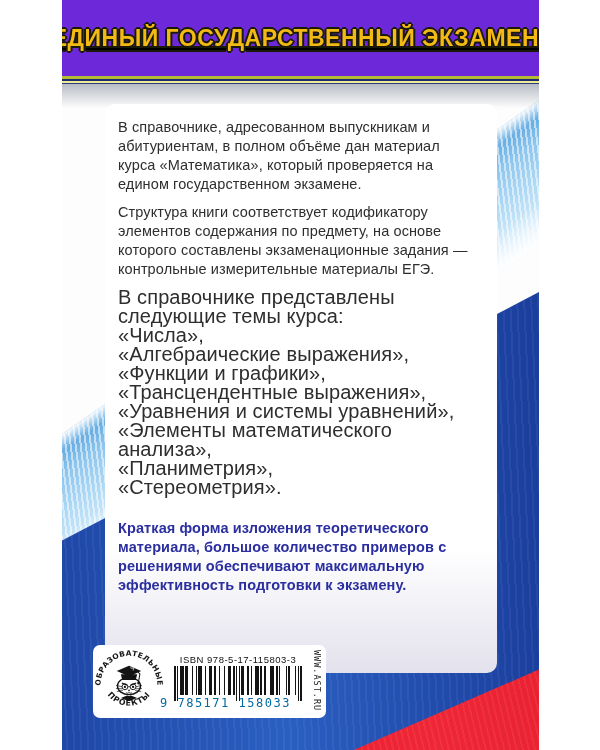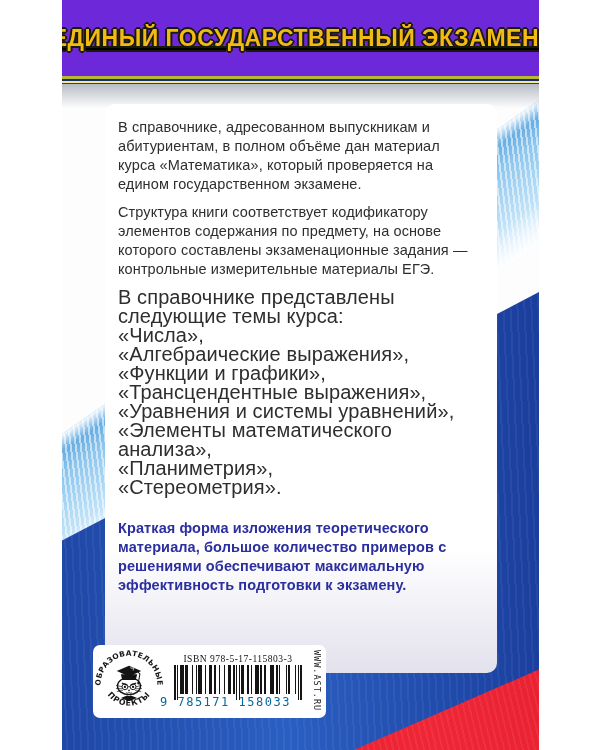--- a/index.html
+++ b/index.html
@@ -47,21 +47,21 @@
   .content-box p{margin:0 0 9px 0;font-size:14.5px;line-height:19px;color:#2e2e2e;letter-spacing:.1px;}
   .topics{margin:0 0 22px 0;font-size:20px;line-height:19px;color:#2e2e2e;letter-spacing:.1px;}
   .highlight{color:#2b2f9f !important;font-weight:bold;}
 
   
   .bottom-box{position:absolute;left:31px;top:645px;width:233px;height:73px;z-index:3;
           background:#ffffff;border-radius:7px;display:flex;align-items:center;
           box-sizing:border-box;padding:2px 4px 2px 2px;}
   .logo{width:68px;height:68px;flex:0 0 auto;}
   .barcode-wrap{flex:1 1 auto;display:flex;flex-direction:column;align-items:center;margin-left:2px;}
-  .isbn-line{font-family:Liberation Serif, serif;font-size:9.5px;
+  .isbn-line{font-family:Liberation Sans, sans-serif;font-size:9.5px;
           letter-spacing:.5px;color:#111;white-space:nowrap;margin-bottom:1px;}
   .bars{display:flex;align-items:flex-start;height:35px;}
   .m{width:1.35px;height:29px;}
   .b{background:#141414;}
   .g{height:35px;}
   .digits-line{font-family:"DejaVu Sans Mono","Liberation Mono",monospace;font-size:12px;
           letter-spacing:1.5px;color:#0369a1;white-space:nowrap;margin-top:-5px;
           align-self:flex-start;margin-left:-5px;}
   .ast-vert{writing-mode:vertical-rl;font-family:"DejaVu Sans Mono","Liberation Mono",monospace;
           font-size:8.5px;letter-spacing:1px;color:#222;height:64px;flex:0 0 auto;

